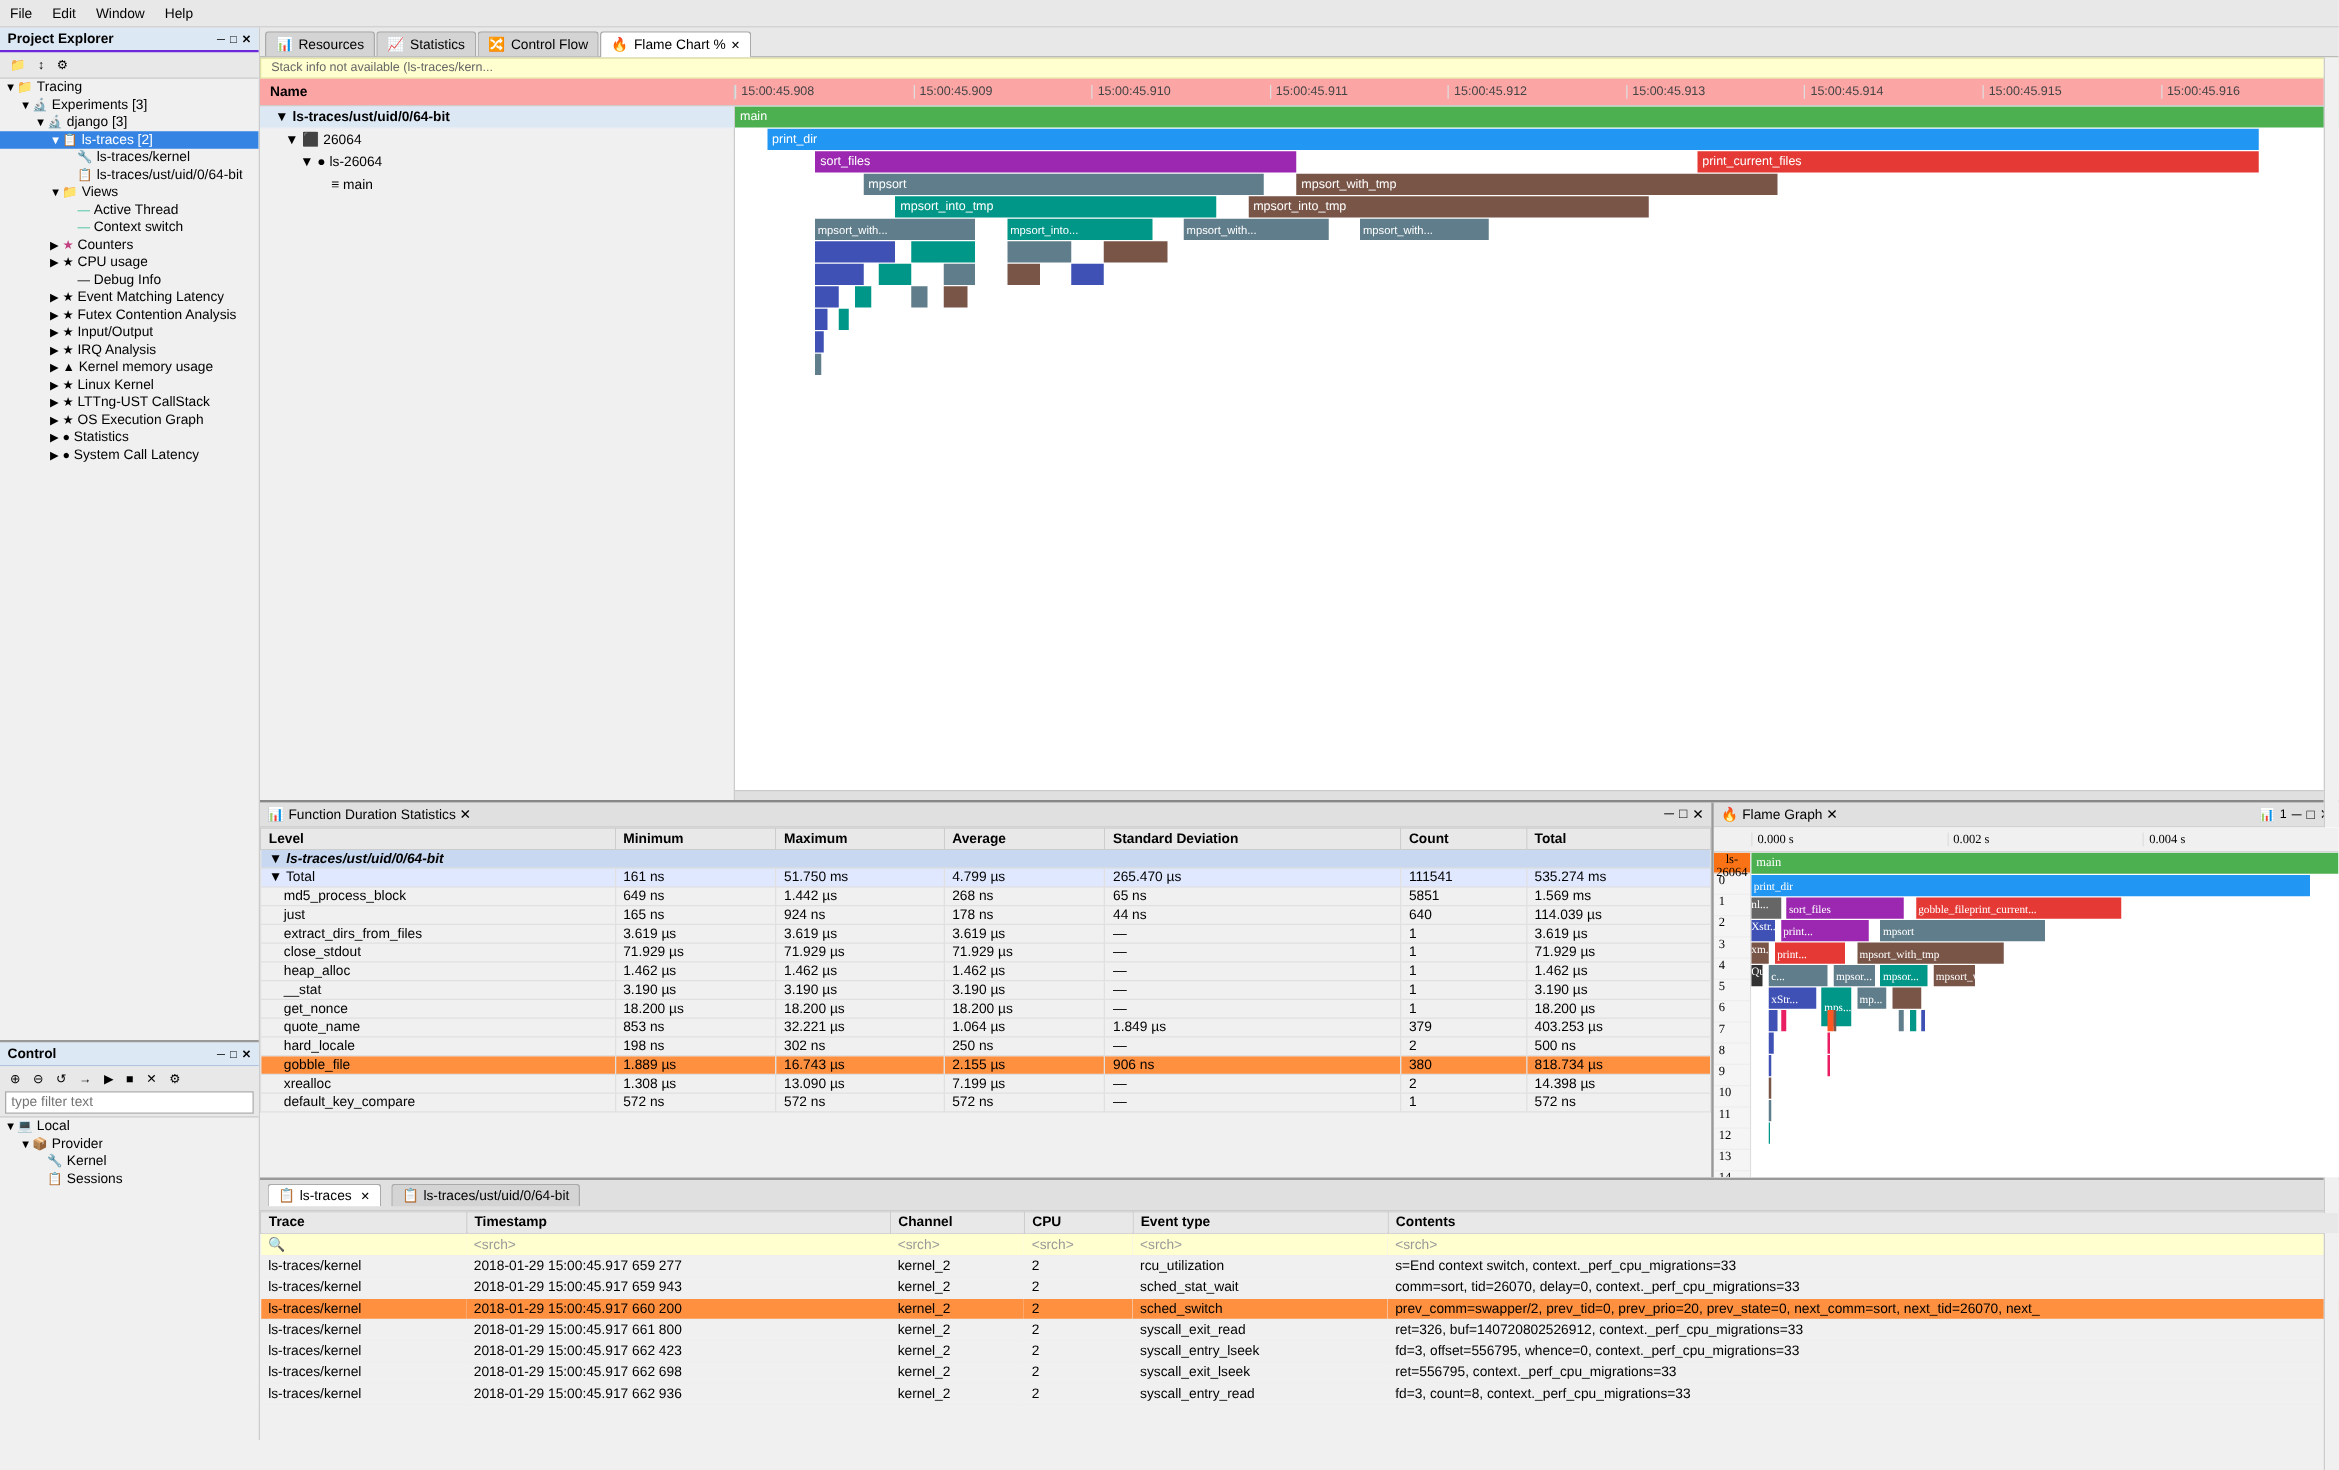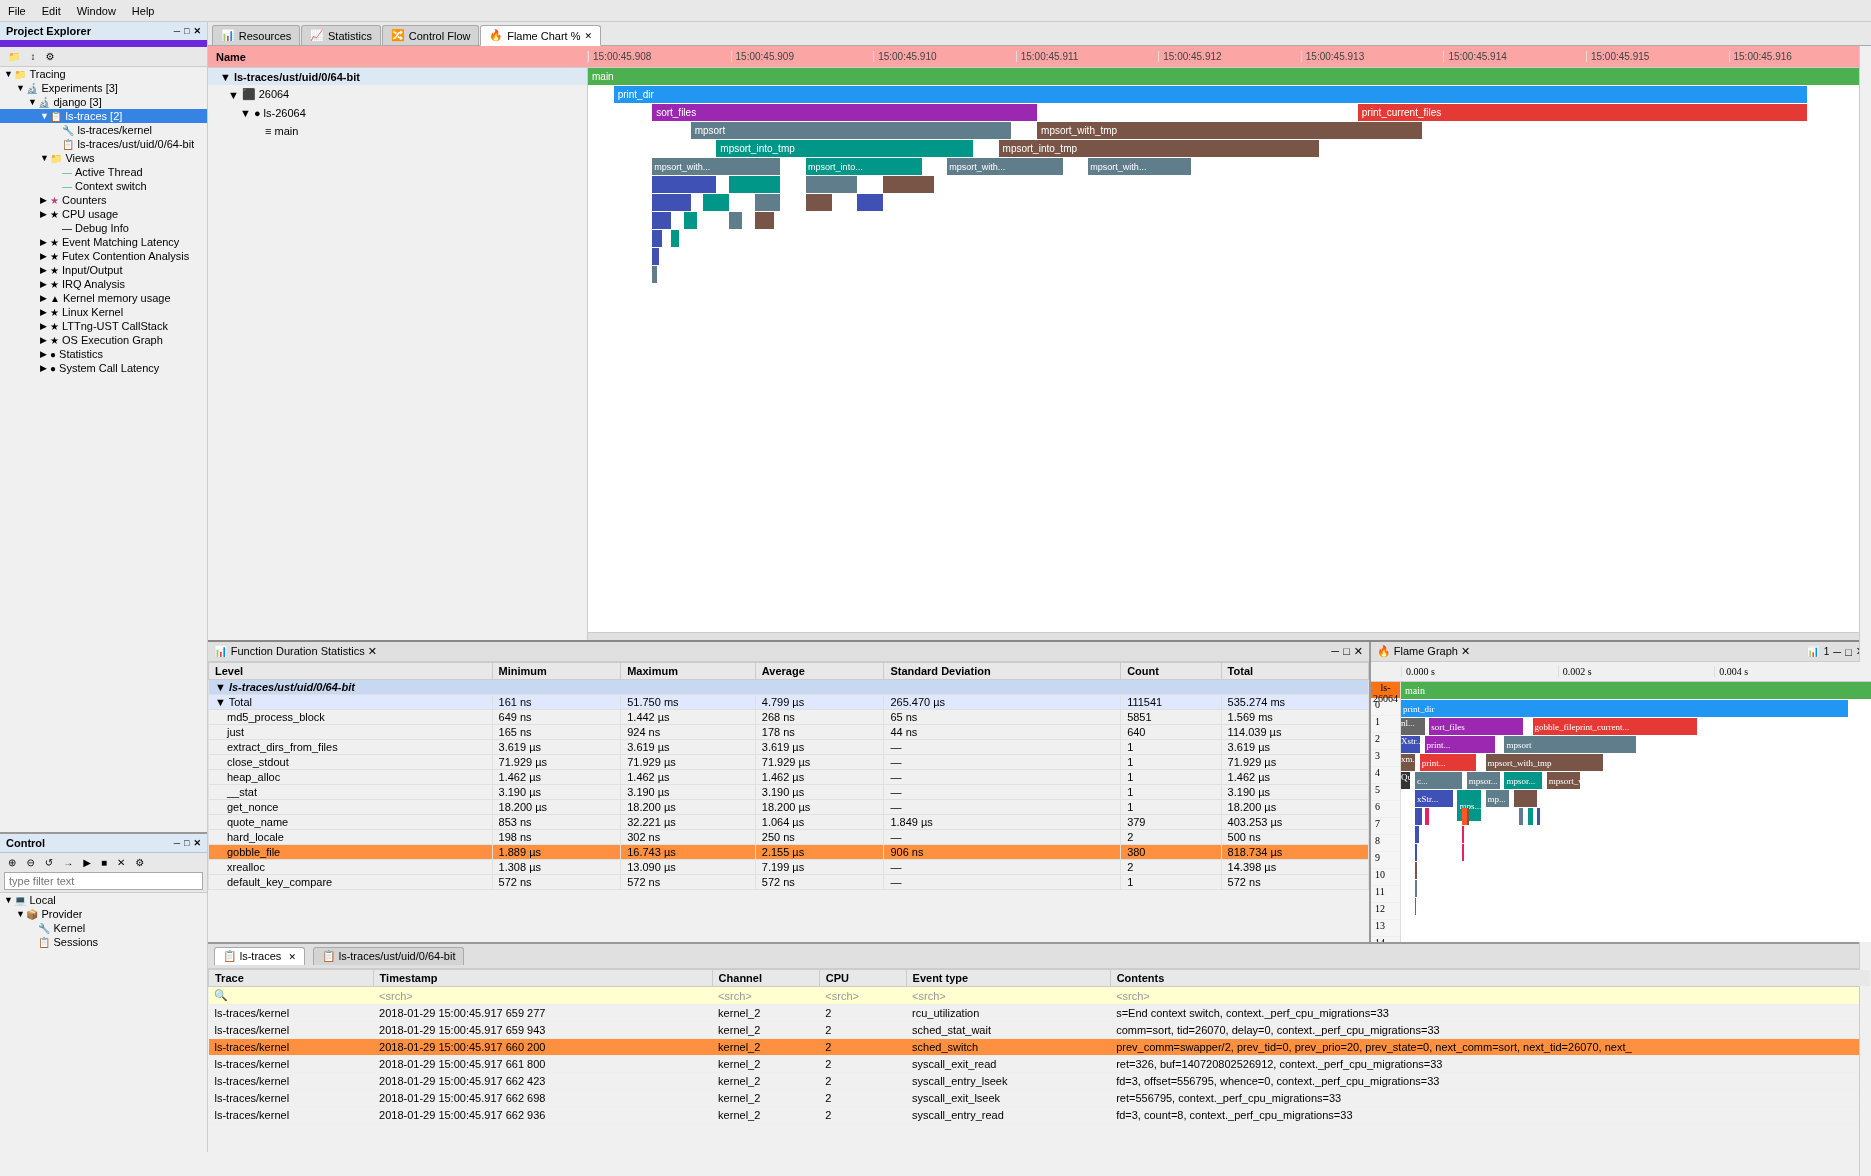--- a/index.html
+++ b/index.html
@@ -5,21 +5,21 @@
     * { box-sizing: border-box; margin: 0; padding: 0; }
     body { font-family: 'Segoe UI', Arial, sans-serif; font-size: 11px; background: #f0f0f0; overflow: hidden; width: 1871px; height: 1176px; }
     
     
     .menubar { background: #e8e8e8; border-bottom: 1px solid #ccc; padding: 2px 8px; display: flex; gap: 16px; align-items: center; height: 22px; }
     .menubar-item { font-size: 11px; cursor: pointer; }
 
     
     .main-layout { display: flex; height: calc(1176px - 46px); }
     
-    .panel-header { background: #dde8f5; border-bottom: 7px solid #6d28d9; padding: 3px 6px; font-size: 11px; font-weight: bold; display: flex; align-items: center; justify-content: space-between; }
+    .panel-header { background: #dde8f5; border-bottom: 2px solid #6d28d9; padding: 3px 6px; font-size: 11px; font-weight: bold; display: flex; align-items: center; justify-content: space-between; }
     
     .tree-view { overflow-y: auto; flex: 1; }
     .tree-row { display: flex; align-items: center; padding: 1px 4px; cursor: pointer; white-space: nowrap; overflow: hidden; }
     .tree-row.selected { background: #3584e4; color: white; }
     .indent { display: inline-block; width: 12px; flex-shrink: 0; }
     .tree-icon { margin-right: 3px; font-size: 10px; }
     .tree-label { font-size: 11px; white-space: nowrap; overflow: hidden; text-overflow: ellipsis; }
     .expand-arrow { width: 10px; cursor: pointer; font-size: 9px; flex-shrink: 0; }
     
     .panel-toolbar { background: #e8e8e8; border-bottom: 1px solid #ccc; padding: 2px 4px; display: flex; align-items: center; gap: 2px; }
@@ -374,20 +374,23 @@
       <div class="tab active">
         <span>🔥</span>
         <span>Flame Chart %</span>
         <span class="tab-close">✕</span>
       </div>
     </div>
 
     <div class="top-panels">
       <div class="main-top">
 
+        <div class="stack-info-banner">
+          <span>Stack info not available (ls-traces/kern...</span>
+        </div>
 
         <div class="timeline-header">
           <div class="timeline-label">
             <span>Name</span>
           </div>
           <div class="timeline-ticks">
             <div class="timeline-tick">15:00:45.908</div>
             <div class="timeline-tick">15:00:45.909</div>
             <div class="timeline-tick">15:00:45.910</div>
             <div class="timeline-tick">15:00:45.911</div>

